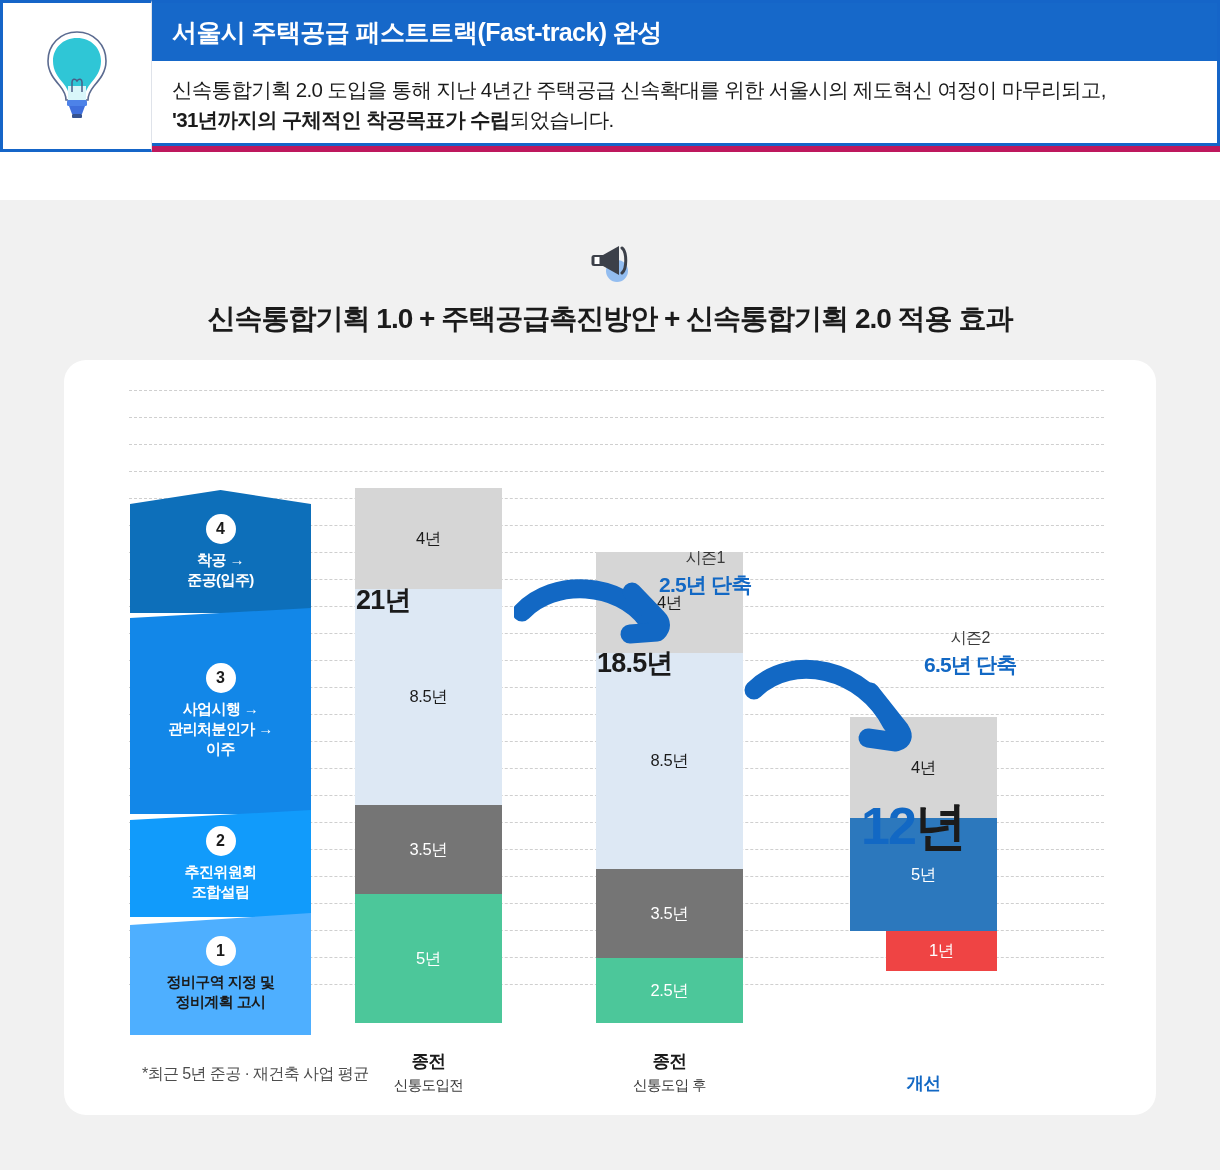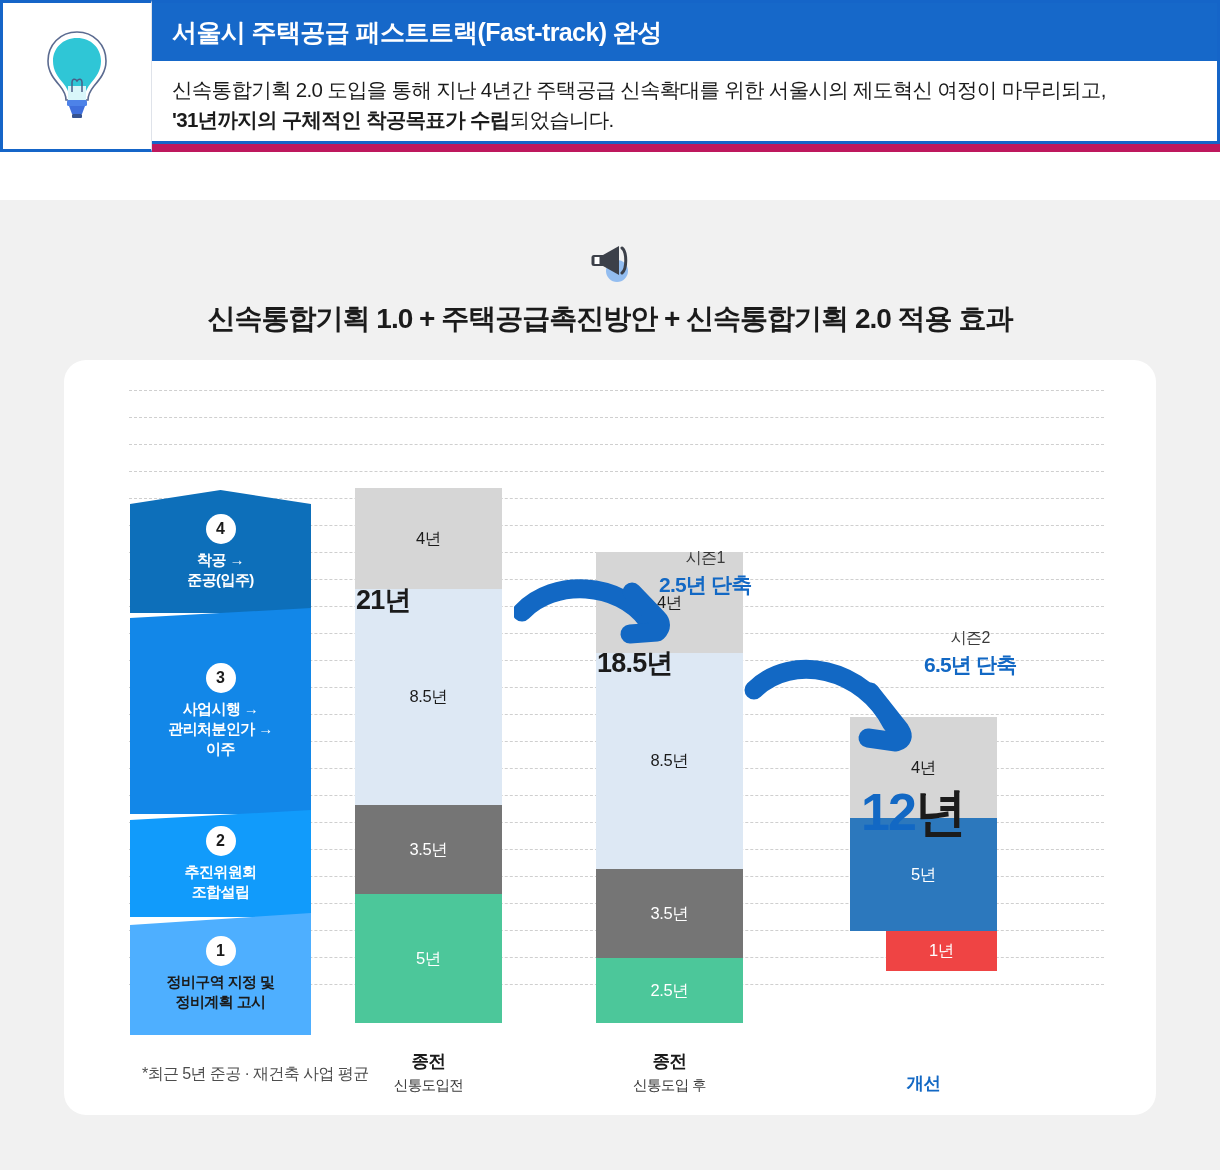--- a/index.html
+++ b/index.html
@@ -13,21 +13,21 @@
     position: relative;
   }
 
   
   .banner {
     position: absolute;
     left: 0; top: 0;
     width: 1220px;
     height: 152px;
     display: flex;
-    border-bottom: 8px solid #be185d;
+    border-bottom: 6px solid #be185d;
   }
   .banner-iconbox {
     width: 152px;
     height: 152px;
     background: #ffffff;
     border: 3px solid #1565c8;
     border-right: 1px solid #dfe3ea;
     display: flex;
     align-items: center;
     justify-content: center;
@@ -369,21 +369,21 @@
       <div class="axis-label" style="left:532px;">
         <span class="axis-main">종전</span>
         <span class="axis-sub">신통도입 후</span>
       </div>
 
       <div class="bar" style="left:786px; height:306px;">
         <div class="seg" style="height:101px; background:#d6d6d6; color:#1b1b1b;">4년</div>
         <div class="seg" style="height:113px; background:#2c78bd; color:#ffffff;">5년</div>
         <div class="seg" style="height:40px; background:#ef4444; color:#ffffff;margin-left:36px;">1년</div>
       </div>
-      <div class="bar-total big" style="left:797px; top:418px;"><span class="hl">12</span><span>년</span></div>
+      <div class="bar-total big" style="left:797px; top:432px;"><span class="hl">12</span><span>년</span></div>
       <div class="axis-label" style="left:786px;">
         <span class="axis-main accent">개선</span>
       </div>
 
       <div class="annot" style="left:595px; top:188px;">
         <span class="annot-season">시즌1</span>
         <span class="annot-value">2.5년 단축</span>
       </div>
       <span class="arrow" style="left:450px; top:212px;">
         <svg width="170" height="90" viewBox="0 0 170 90" aria-hidden="true">

